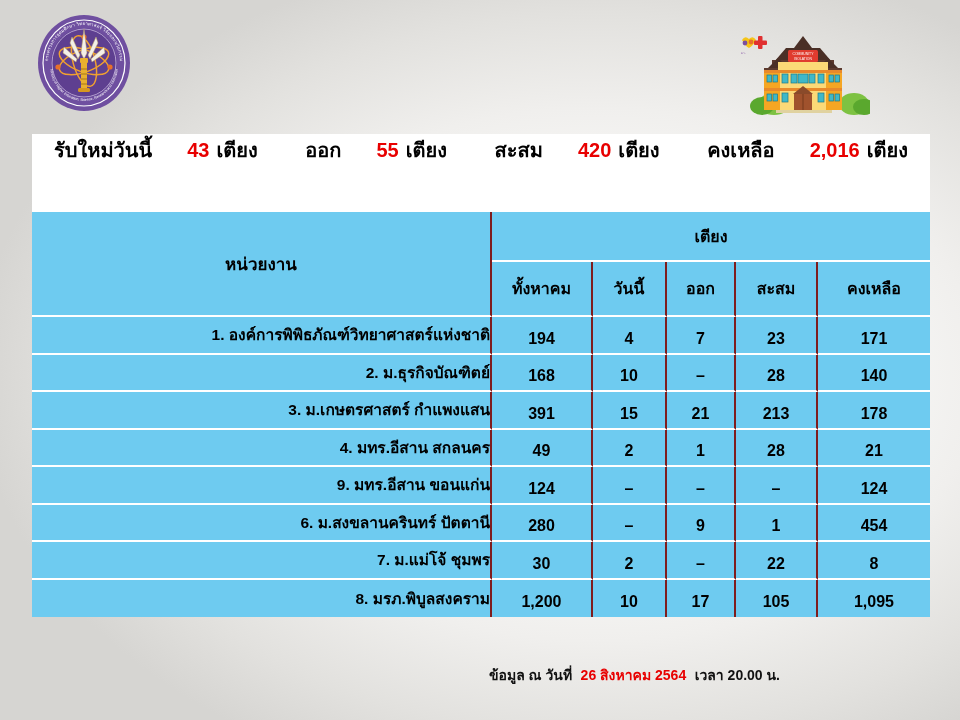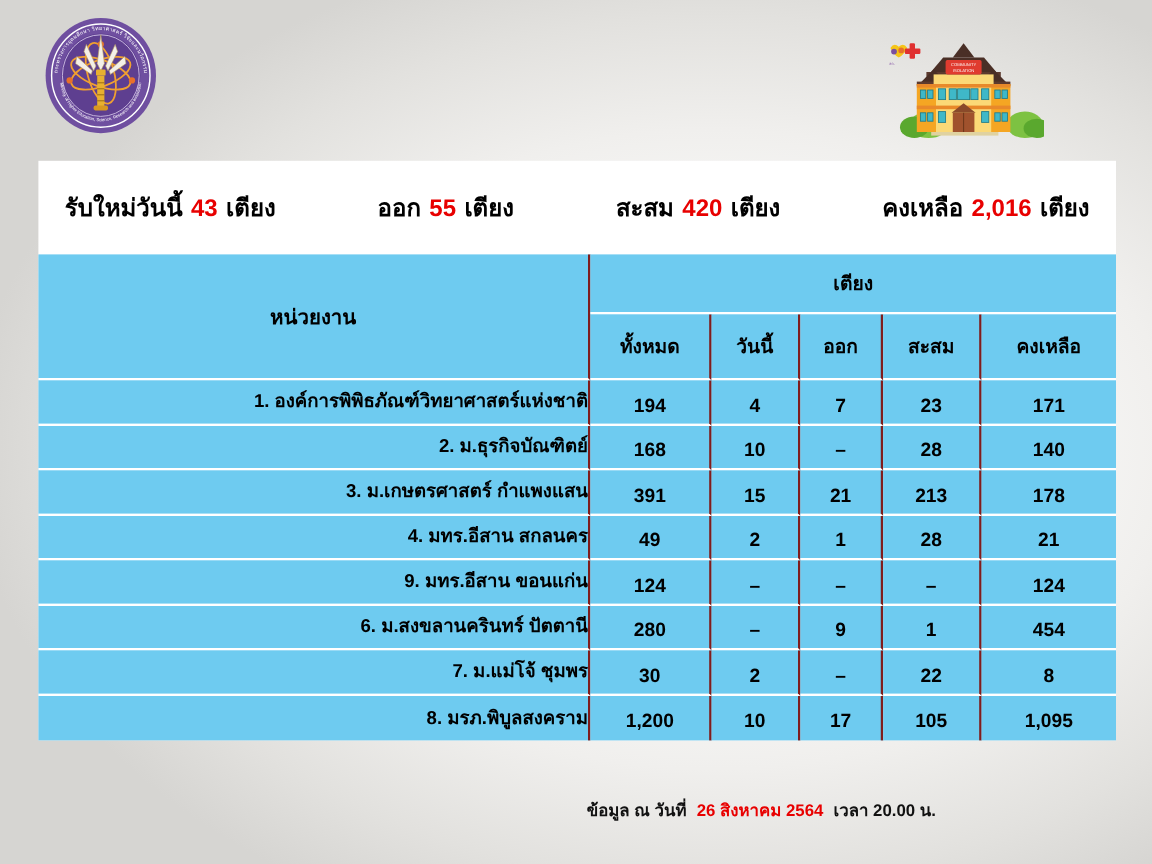--- a/index.html
+++ b/index.html
@@ -69,37 +69,38 @@
     background: #ffffff;
   }
 
   
   #summary {
     position: absolute;
     left: 0; top: 0;
     width: 898px;
     height: 78px;
     display: flex;
-    align-items: center;
+    align-items: flex-start;
     justify-content: space-between;
     padding: 0 22px 0 22px;
     white-space: nowrap;
   }
   .sum-item {
     font-size: 20px;
     font-weight: bold;
     color: #000000;
     display: inline-flex;
     align-items: baseline;
     gap: 7px;
   }
   .sum-num {
     color: #e80000;
     font-size: 20px;
     font-weight: bold;
+    margin-left: 28px;
   }
 
   
   #bed-table {
     position: absolute;
     left: 0px; top: 78px;
     width: 898px;
     border-collapse: separate;
     border-spacing: 0;
     table-layout: fixed;
@@ -302,21 +303,21 @@
       <col style="width:69px">
       <col style="width:82px">
       <col style="width:112px">
     </colgroup>
     <thead>
       <tr>
         <th class="unit-head" rowspan="2">หน่วยงาน</th>
         <th class="bed-group last-col" colspan="5">เตียง</th>
       </tr>
       <tr>
-        <th class="sub-head">ทั้งหมด</th>
+        <th class="sub-head">ทั้งหาคม</th>
         <th class="sub-head">วันนี้</th>
         <th class="sub-head">ออก</th>
         <th class="sub-head">สะสม</th>
         <th class="sub-head last-col">คงเหลือ</th>
       </tr>
     </thead>
     <tbody>
       <tr>
         <td class="org">1. องค์การพิพิธภัณฑ์วิทยาศาสตร์แห่งชาติ</td>
         <td class="num"><span>194</span></td>

